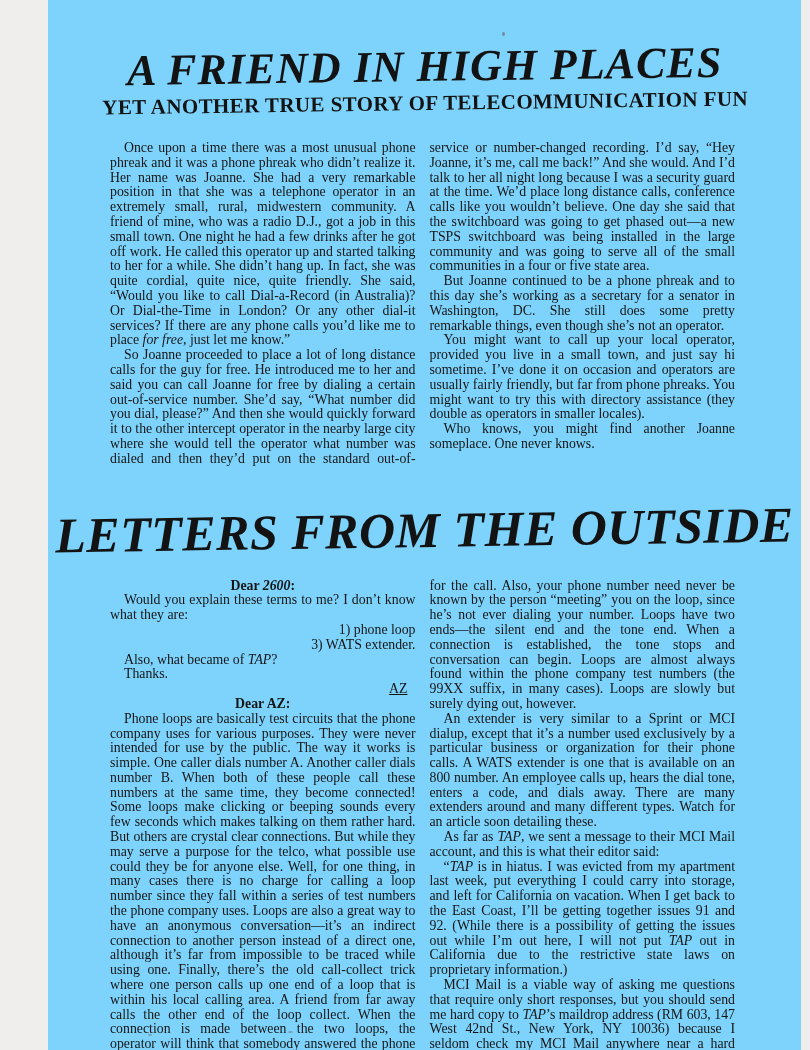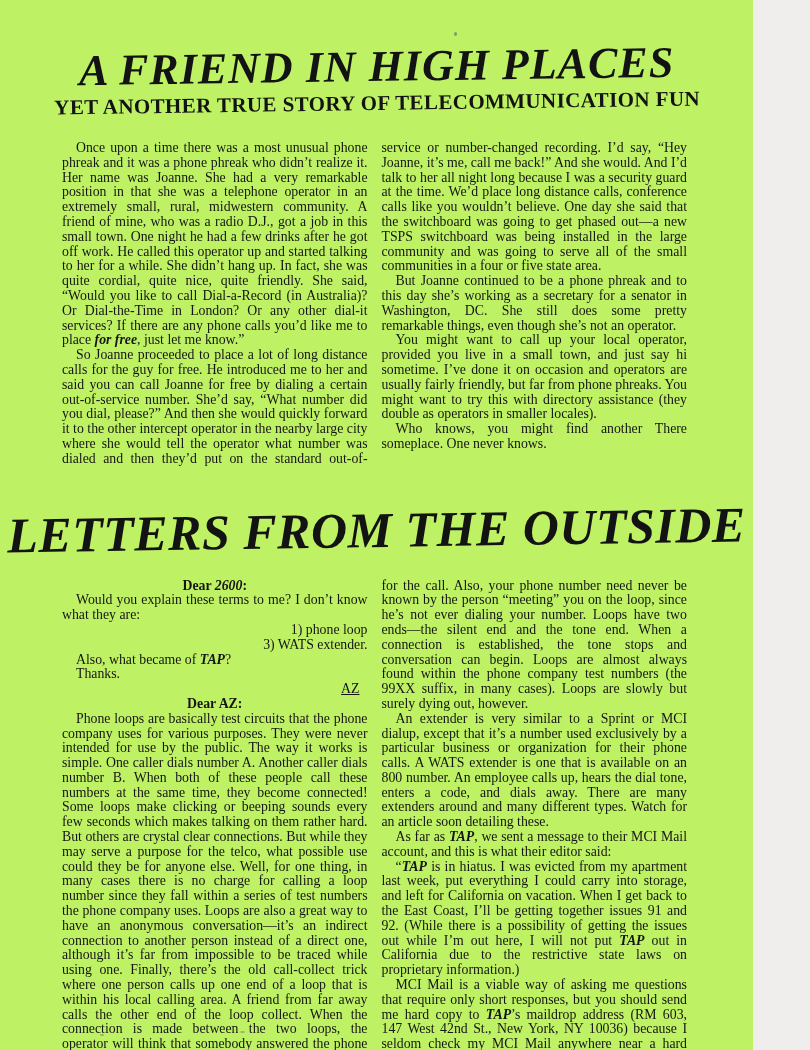--- a/index.html
+++ b/index.html
@@ -6,22 +6,23 @@
   body{
     width:810px;height:1050px;
     background:#efeeec;
     font-family:"Liberation Serif", serif;
     color:#151515;
     -webkit-font-smoothing:antialiased;
   }
   .page{
     position:relative;
     width:753px;height:1050px;
-    background:#bef264;
+    background:#7dd3fc;
     overflow:hidden;
+    margin-left:48px;
   }
   .masthead{
     padding-top:44px;
     text-align:center;
     transform:rotate(-0.8deg);
   }
   .masthead-title{
     font-size:44px;
     line-height:46px;
     font-weight:bold;
@@ -44,21 +45,21 @@
     font-size:13.8px;
     line-height:14.8px;
     hyphens:none;
   }
   #article-body{margin:26px 66px 0 62px;}
   #letters-body{margin:22px 66px 0 62px;}
   .blk{margin:0;text-indent:14px;}
   .blk.heading{text-indent:0;font-weight:bold;text-align:center;}
   .blk.list{text-indent:32px;text-align:right;}
   .blk.sig{text-align:right;text-indent:0;padding-right:8px;text-decoration:underline;}
-  .it{font-style:italic;font-weight:bold;}
+  .it{font-style:italic;}
   .letters-title{
     margin-top:36px;
     text-align:center;
     font-size:50px;
     line-height:54px;
     font-weight:bold;
     font-style:italic;
     letter-spacing:0.5px;
     transform:rotate(-0.85deg);
     color:#131313;
@@ -82,21 +83,21 @@
   <div class="masthead">
     <div class="masthead-title">A FRIEND IN HIGH PLACES</div>
     <div class="masthead-subtitle">YET ANOTHER TRUE STORY OF TELECOMMUNICATION FUN</div>
   </div>
 
   <div id="article-body" class="body-columns">
       <p class="blk para"><span>Once upon a time there was a most unusual phone phreak and it was a phone phreak who didn’t realize it. Her name was Joanne. She had a very remarkable position in that she was a telephone operator in an extremely small, rural, midwestern community. A friend of mine, who was a radio D.J., got a job in this small town. One night he had a few drinks after he got off work. He called this operator up and started talking to her for a while. She didn’t hang up. In fact, she was quite cordial, quite nice, quite friendly. She said, “Would you like to call Dial-a-Record (in Australia)? Or Dial-the-Time in London? Or any other dial-it services? If there are any phone calls you’d like me to place </span><span class="it">for free</span><span>, just let me know.”</span></p>
       <p class="blk para"><span>So Joanne proceeded to place a lot of long distance calls for the guy for free. He introduced me to her and said you can call Joanne for free by dialing a certain out-of-service number. She’d say, “What number did you dial, please?” And then she would quickly forward it to the other intercept operator in the nearby large city where she would tell the operator what number was dialed and then they’d put on the standard out-of-service or number-changed recording. I’d say, “Hey Joanne, it’s me, call me back!” And she would. And I’d talk to her all night long because I was a security guard at the time. We’d place long distance calls, conference calls like you wouldn’t believe. One day she said that the switchboard was going to get phased out—a new TSPS switchboard was being installed in the large community and was going to serve all of the small communities in a four or five state area.</span></p>
       <p class="blk para"><span>But Joanne continued to be a phone phreak and to this day she’s working as a secretary for a senator in Washington, DC. She still does some pretty remarkable things, even though she’s not an operator.</span></p>
       <p class="blk para"><span>You might want to call up your local operator, provided you live in a small town, and just say hi sometime. I’ve done it on occasion and operators are usually fairly friendly, but far from phone phreaks. You might want to try this with directory assistance (they double as operators in smaller locales).</span></p>
-      <p class="blk para"><span>Who knows, you might find another There someplace. One never knows.</span></p>
+      <p class="blk para"><span>Who knows, you might find another Joanne someplace. One never knows.</span></p>
     </div>
 
   <div class="letters-title">LETTERS FROM THE OUTSIDE</div>
 
   <div id="letters-body" class="body-columns">
       <p class="blk heading"><span>Dear </span><span class="it">2600</span><span>:</span></p>
       <p class="blk para"><span>Would you explain these terms to me? I don’t know what they are:</span></p>
       <p class="blk list"><span>1)  phone loop</span></p>
       <p class="blk list"><span>3)  WATS extender.</span></p>
       <p class="blk para"><span>Also, what became of </span><span class="it">TAP</span><span>?</span></p>

